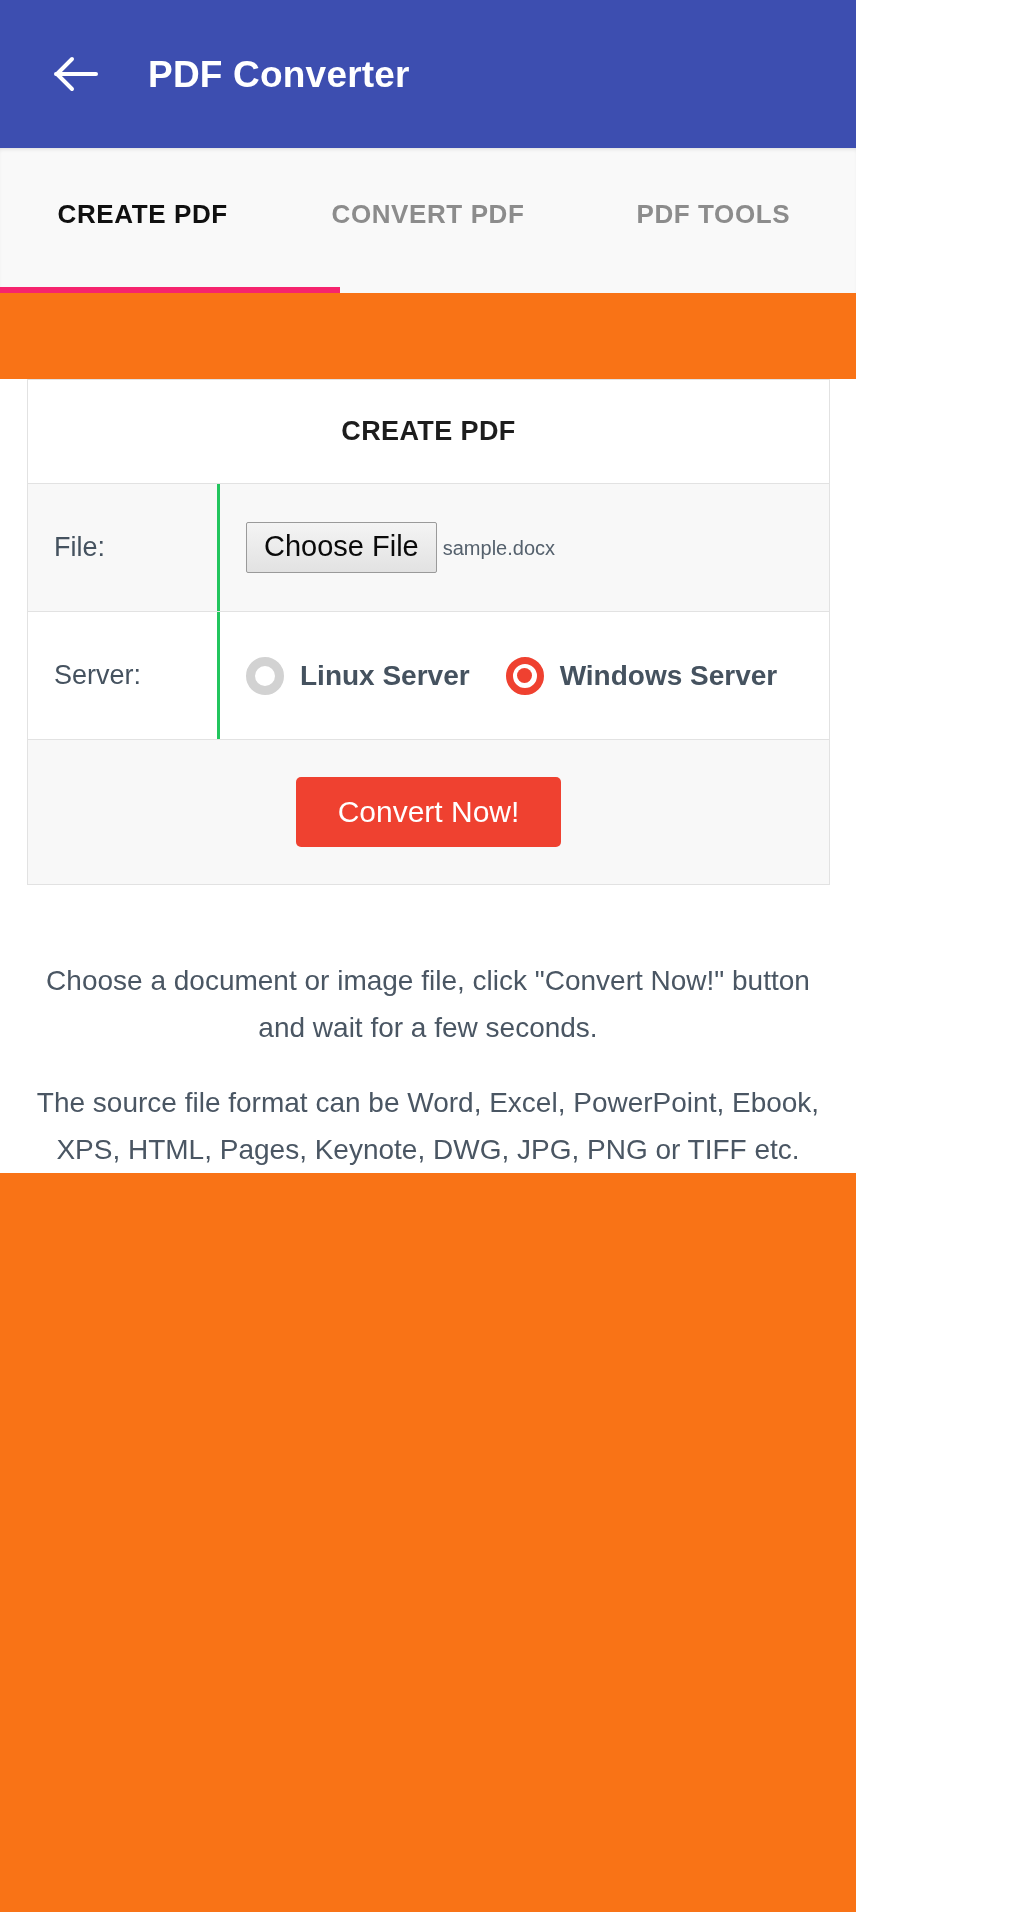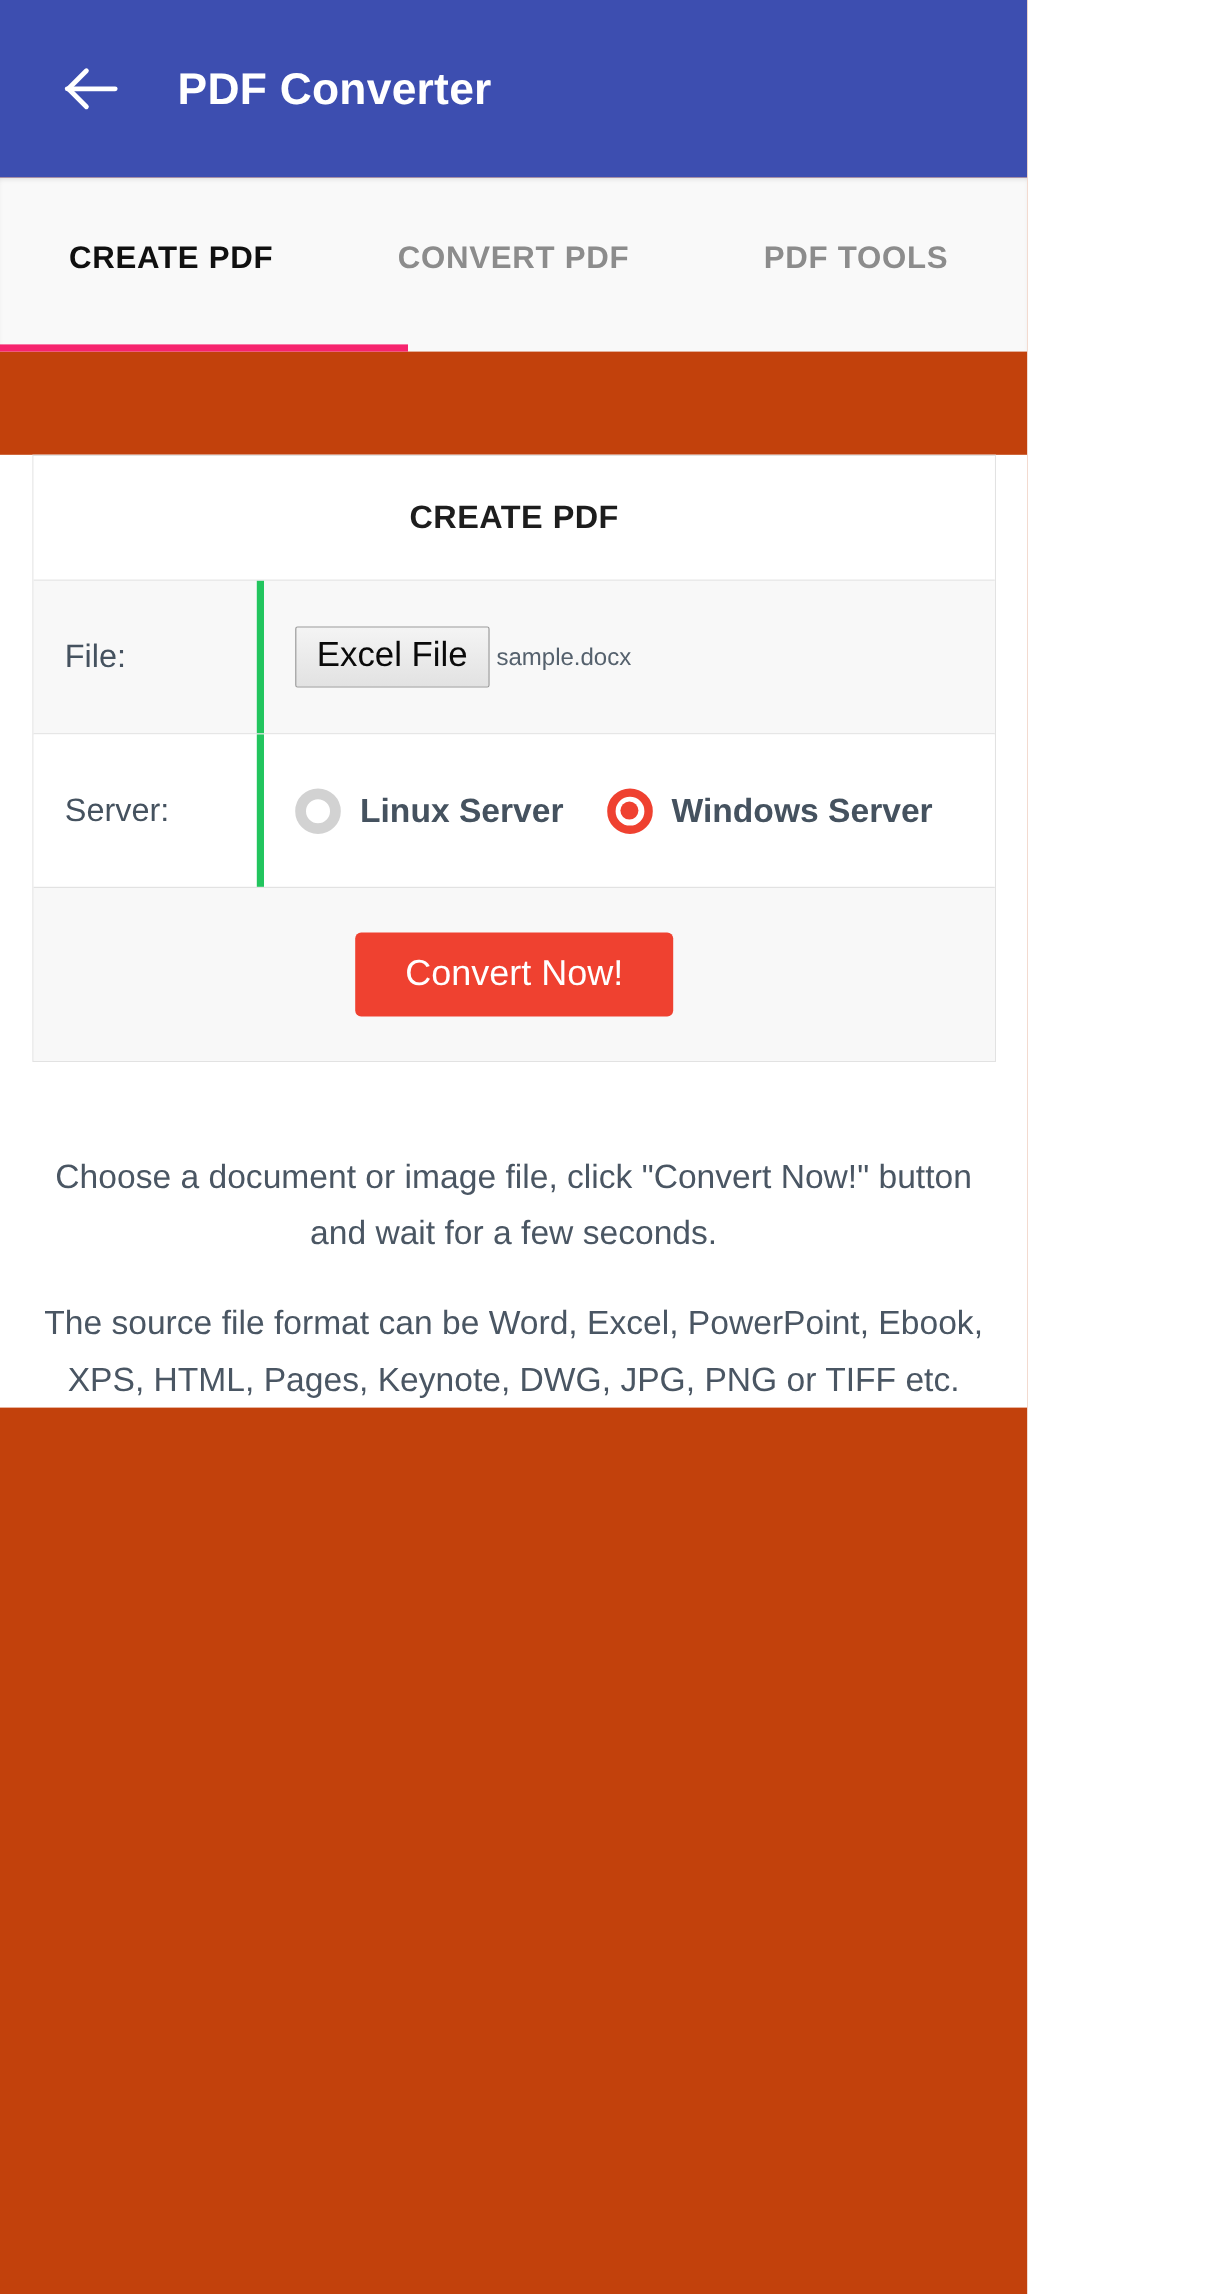--- a/index.html
+++ b/index.html
@@ -9,21 +9,21 @@
     height: 1912px;
     background: #ffffff;
     font-family: "Liberation Sans", sans-serif;
     -webkit-font-smoothing: antialiased;
   }
 
   .screen {
     position: relative;
     width: 856px;
     height: 1912px;
-    background: #c2410c;
+    background: #f97316;
     overflow: hidden;
   }
 
   
   .appbar {
     position: relative;
     height: 148px;
     background: #3d4eb0;
     display: flex;
     align-items: center;
@@ -112,21 +112,21 @@
     border-bottom: 1px solid #e2e2e2;
     min-height: 128px;
   }
   .row.striped { background: #f8f8f8; }
   .row.plain  { background: #ffffff; text-align: center; }
   .row-label {
     flex: 0 0 192px;
     display: flex;
     align-items: center;
     padding-left: 26px;
-    border-right: 6px solid #22c55e;
+    border-right: 3px solid #22c55e;
     font-size: 27px;
     color: #45525f;
   }
   .row-value {
     flex: 1 1 auto;
     display: flex;
     align-items: center;
     padding-left: 26px;
     gap: 0;
   }
@@ -269,21 +269,21 @@
   <div class="content">
 
     <div class="card">
 
       <div class="card-header">CREATE PDF</div>
 
       <div class="row striped">
         <div class="row-label">File:</div>
         <div class="row-value">
           <div class="file-control">
-            <button class="choose-file-btn" type="button">Excel File</button>
+            <button class="choose-file-btn" type="button">Choose File</button>
             <span class="file-name">sample.docx</span>
           </div>
         </div>
       </div>
 
       <div class="row plain">
         <div class="row-label">Server:</div>
         <div class="row-value">
           <div class="radio-group">
             <label class="radio-option">

